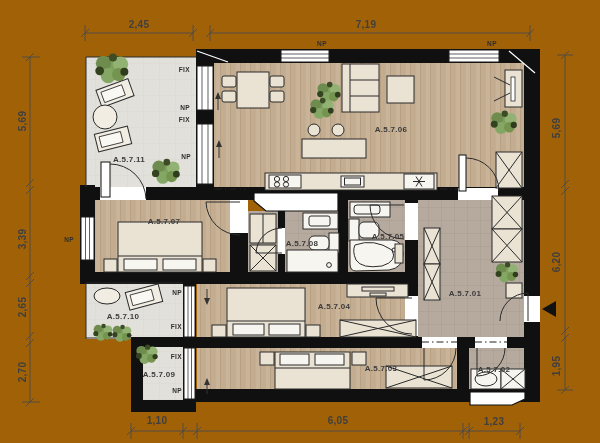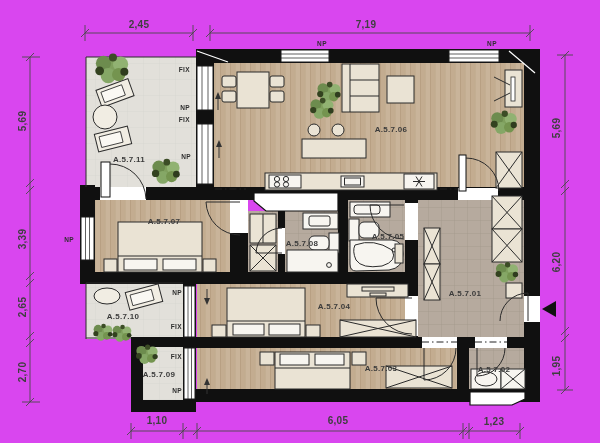--- a/index.html
+++ b/index.html
@@ -1,16 +1,16 @@
 <!DOCTYPE html>
 <html><head>
 <meta charset="utf-8">
 <style>
   html,body{margin:0;padding:0;background:#ffffff;}
-  .plan{position:relative;width:600px;height:443px;background:#d946ef;font-family:"Liberation Sans",sans-serif;overflow:hidden;}
+  .plan{position:relative;width:600px;height:443px;background:#a16207;font-family:"Liberation Sans",sans-serif;overflow:hidden;}
   svg{display:block;}
   .rm{font:bold 8px "Liberation Sans",sans-serif;fill:#3b3b3b;letter-spacing:.3px;}
   .wl{font:bold 6.5px "Liberation Sans",sans-serif;fill:#2e2e2e;letter-spacing:.4px;}
   .dm{font:bold 10px "Liberation Sans",sans-serif;fill:#3f3f3f;letter-spacing:.3px;}
   .furn{fill:#eae3d4;stroke:#2b2b2b;stroke-width:1;}
   .san{fill:#f7f5f0;stroke:#2b2b2b;stroke-width:1;}
   .thin{stroke:#2b2b2b;stroke-width:1;fill:none;}
   .arc{stroke:#2b2b2b;stroke-width:1;fill:none;}
   .dims line{stroke:#4a4a4a;stroke-width:0.9;}
   .tick{stroke:#3f3f3f;stroke-width:1.2;}

